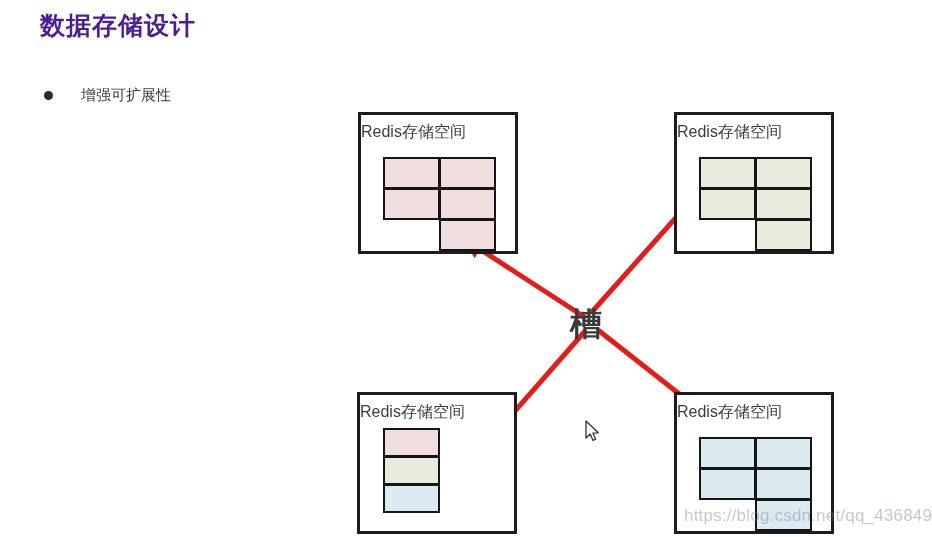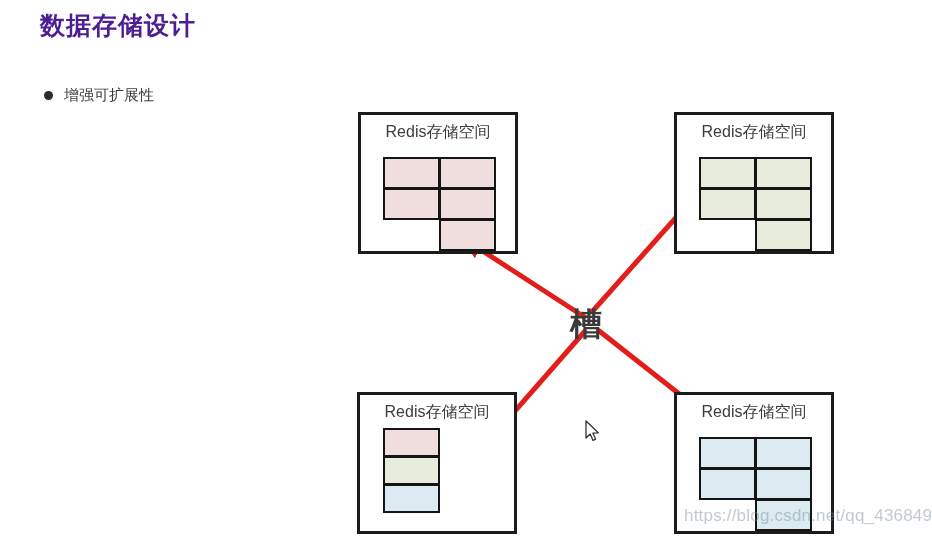--- a/index.html
+++ b/index.html
@@ -39,20 +39,21 @@
     width: 9px;
     height: 9px;
     border-radius: 50%;
     background: #2b2b2b;
     flex: none;
   }
   #bullet-text {
     font-size: 15px;
     color: #3a3a3a;
     white-space: nowrap;
+    margin-left: 17px;
   }
 
   
   #diagram {
     position: absolute;
     left: 0;
     top: 0;
     width: 932px;
     height: 537px;
   }
@@ -69,21 +70,21 @@
     position: absolute;
     border: 3px solid #1c1c1c;
     background: #ffffff;
     box-sizing: border-box;
   }
   .node-label {
     position: absolute;
     left: 0;
     right: 0;
     top: 7px;
-    text-align: center;
+    text-align: left;
     font-size: 16px;
     color: #3c3c3c;
     white-space: nowrap;
   }
   .cell-grid {
     position: absolute;
   }
   .cell {
     position: absolute;
     border: 2.5px solid #151515;

